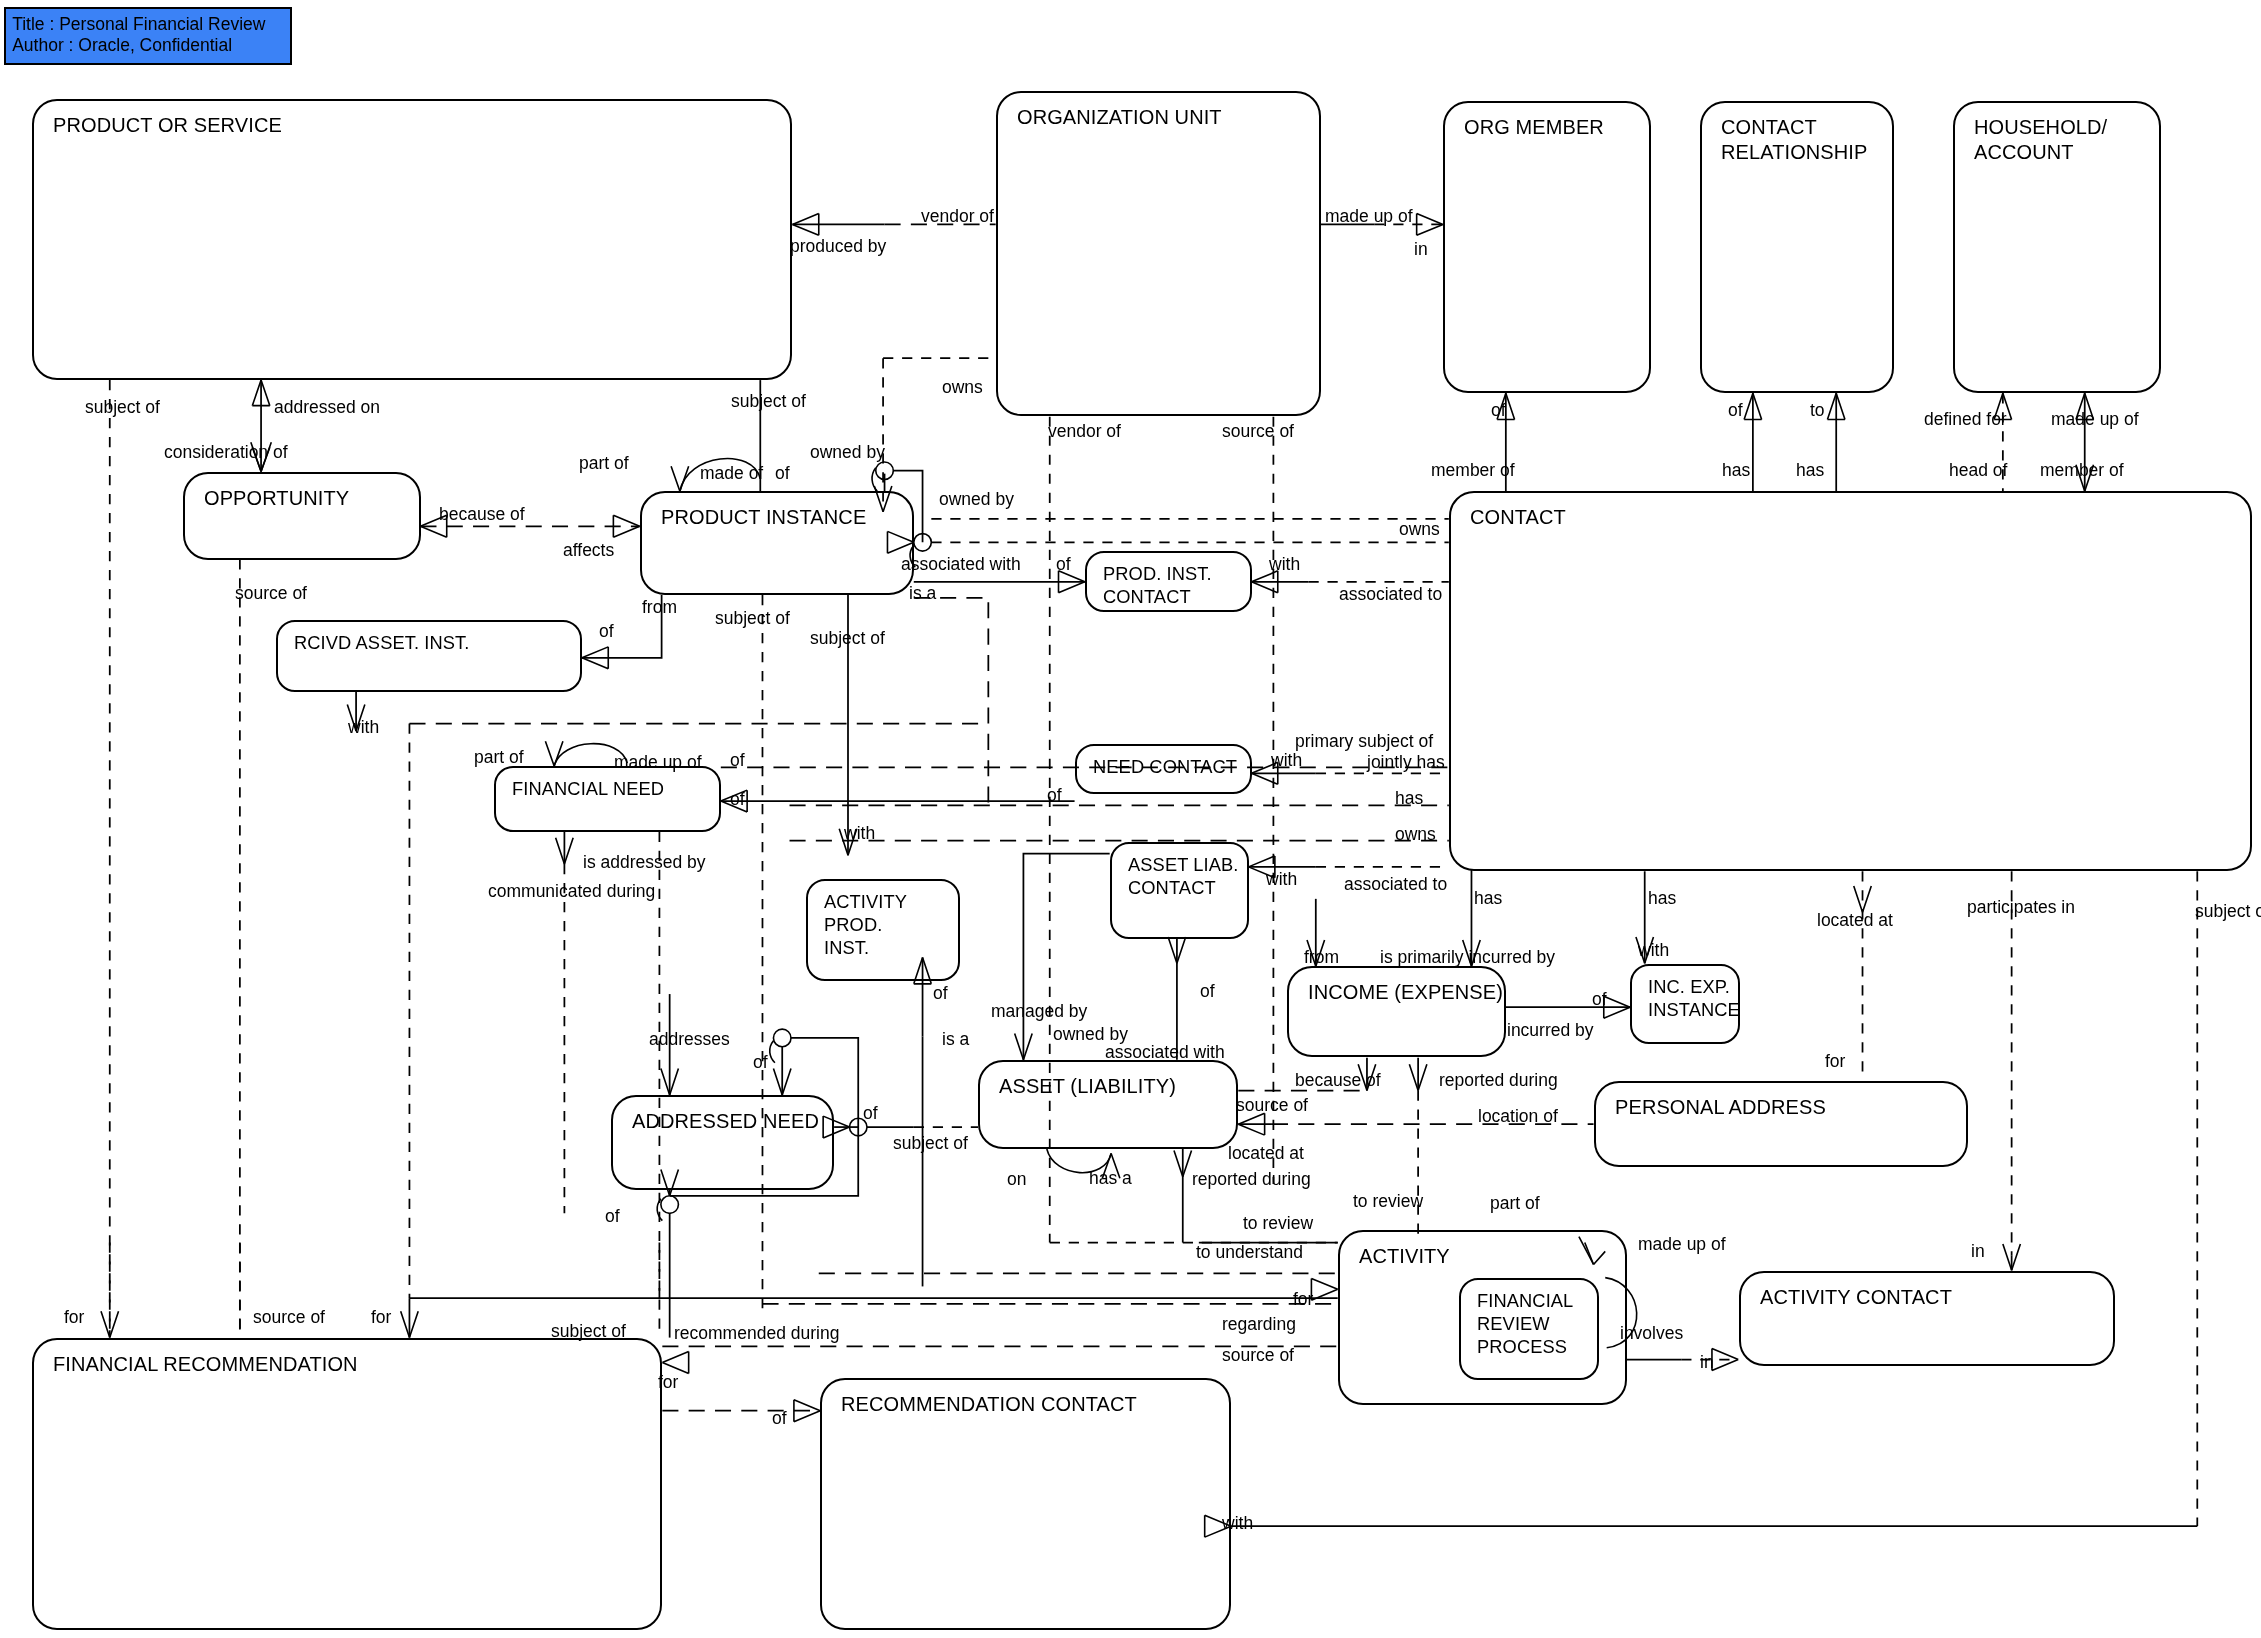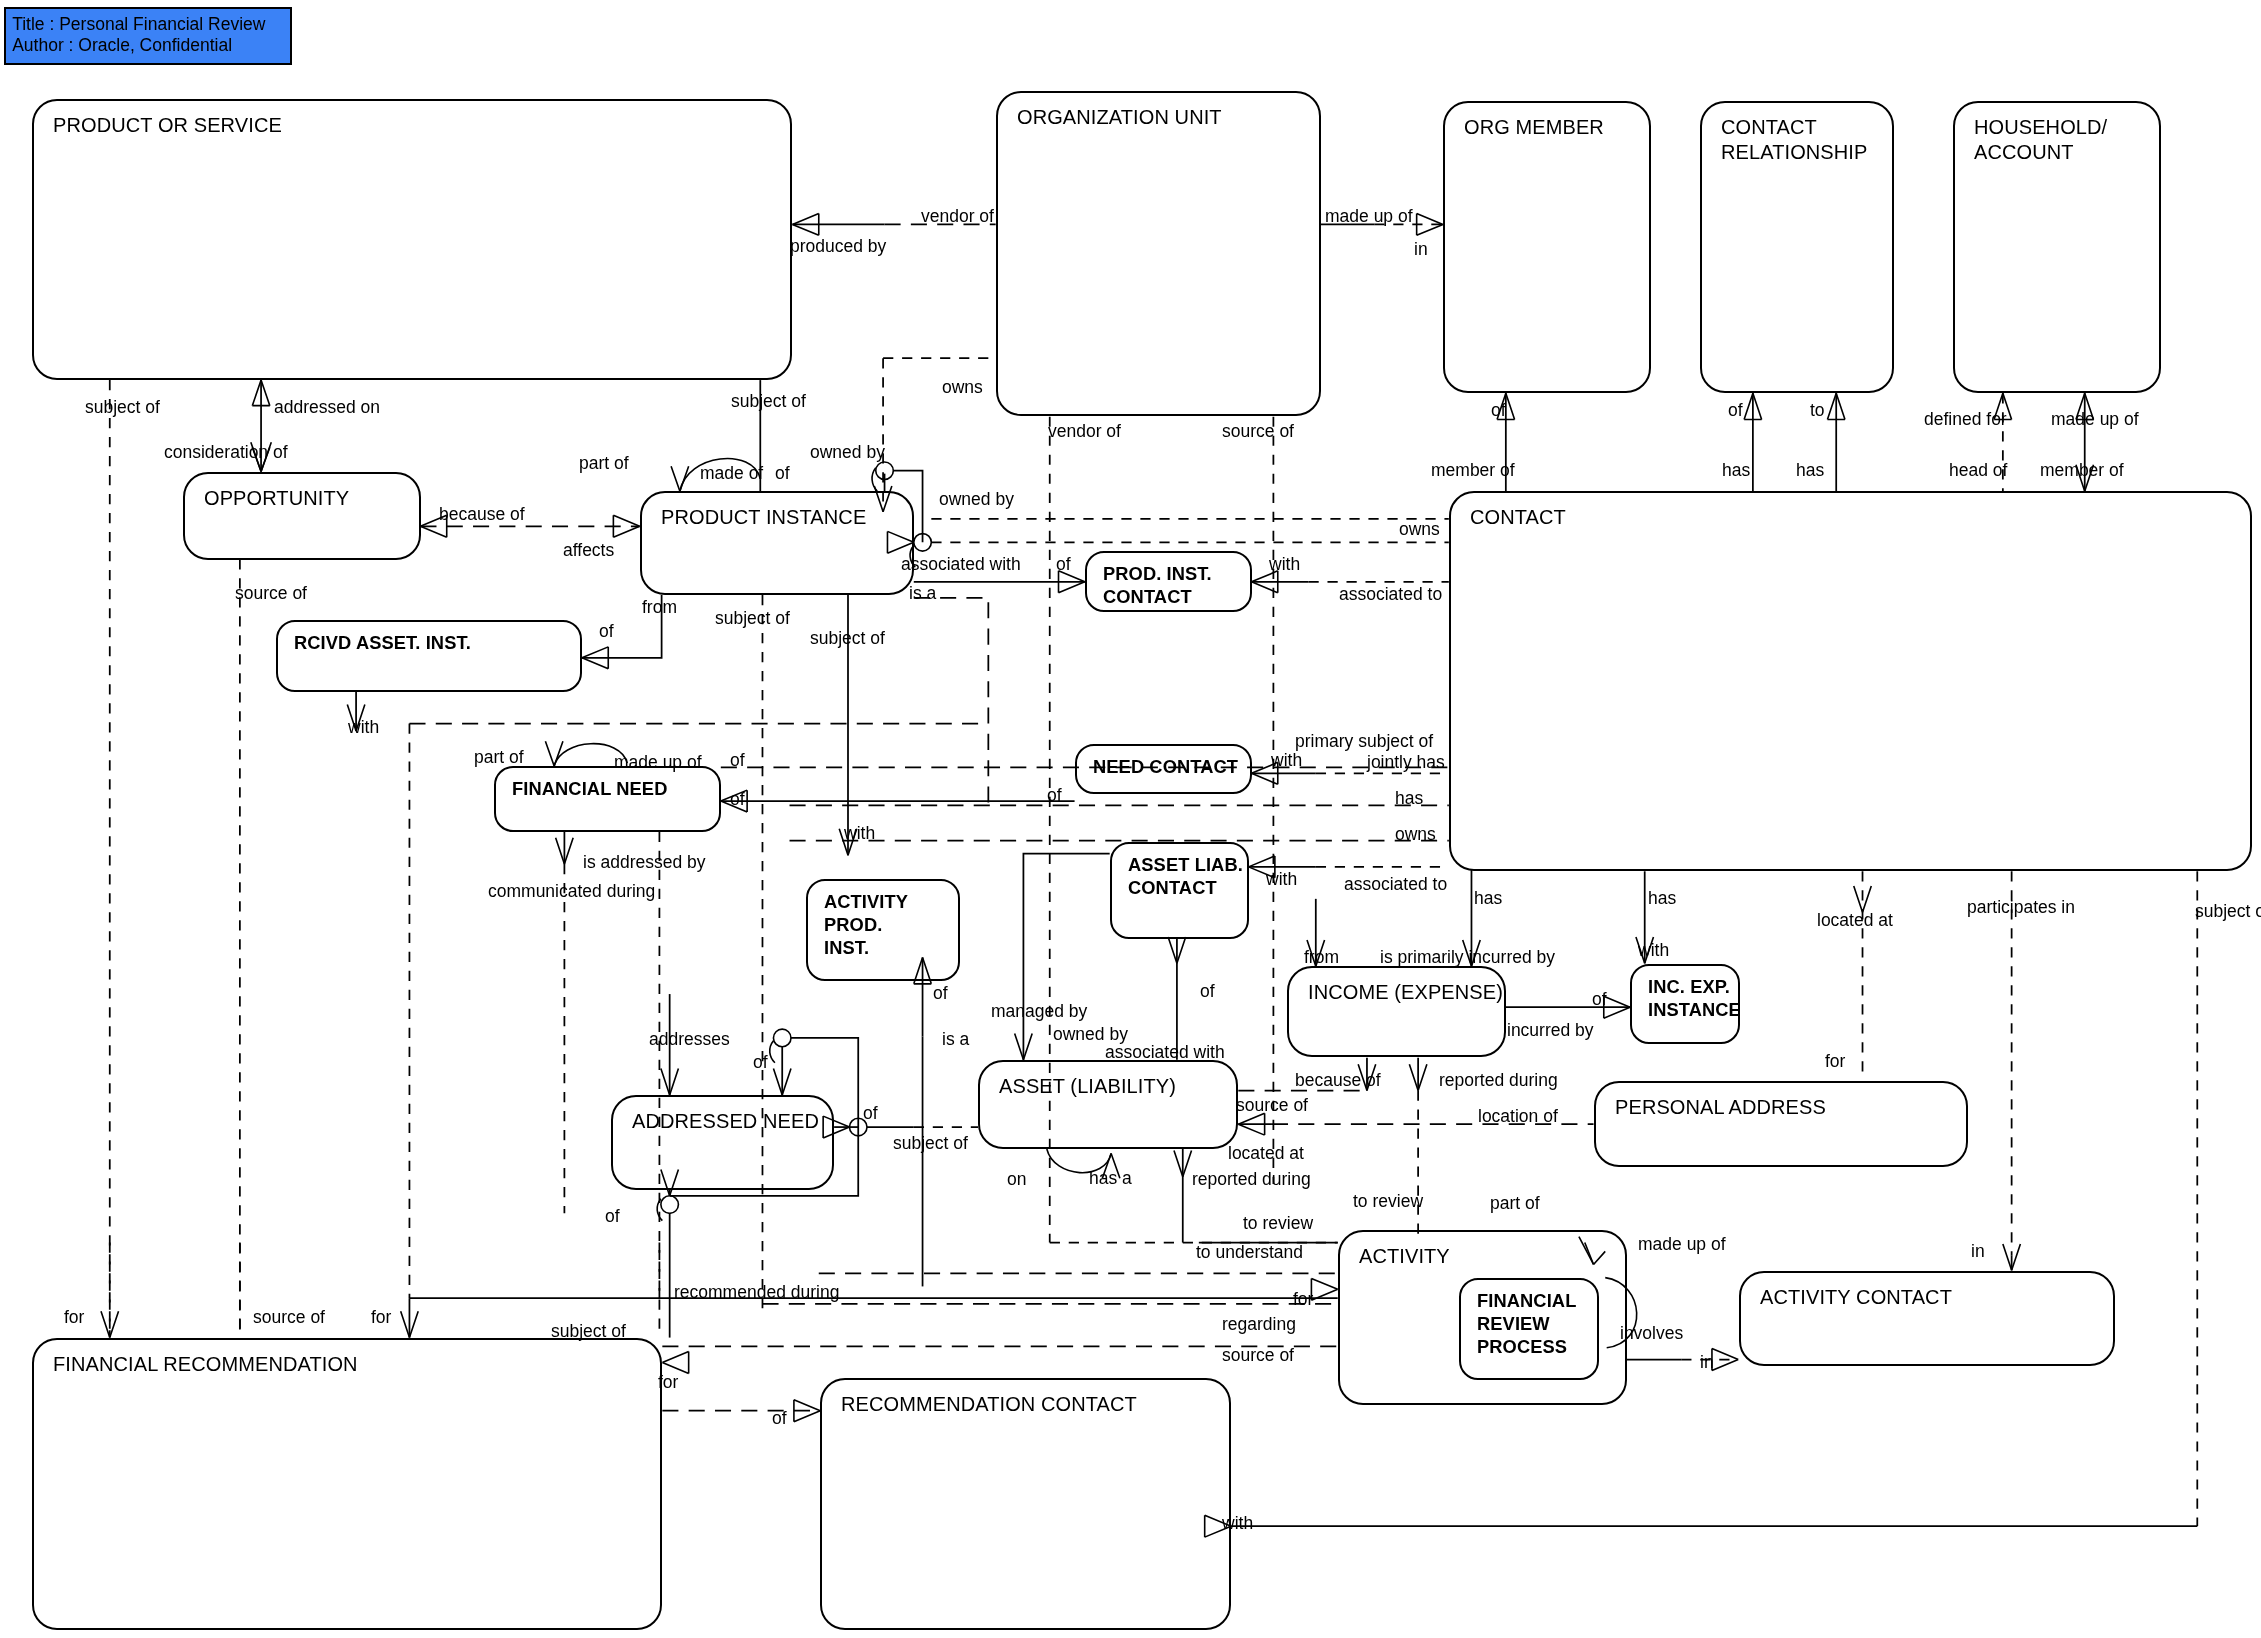--- a/index.html
+++ b/index.html
@@ -22,21 +22,21 @@
     position:absolute;
     left:19px;
     top:11.7px;
     font-size:20px;
     letter-spacing:0.1px;
     color:#000;
     white-space:pre-line;
     line-height:1.25;
   }
   .entity.small { border-radius:19px; }
-  .entity.small > .ename { left:16px; top:10.2px; font-size:18.3px;font-weight:bold; }
+  .entity.small > .ename { left:16px; top:10.2px; font-size:18.3px; }
   .lbl {
     position:absolute;
     font-size:17.5px;
     color:#000;
     white-space:nowrap;
     line-height:1;
   }
   .title-box {
     position:absolute;
     border:2.2px solid #000;
@@ -450,21 +450,21 @@
       <span class="lbl" style="left: 1638px; top: 1236px;">made up of</span>
       <span class="lbl" style="left: 1971px; top: 1243px;">in</span>
       <span class="lbl" style="left: 1293px; top: 1291px;">for</span>
       <span class="lbl" style="left: 1222px; top: 1316px;">regarding</span>
       <span class="lbl" style="left: 1620px; top: 1325px;">involves</span>
       <span class="lbl" style="left: 1700px; top: 1354px;">in</span>
       <span class="lbl" style="left: 64px; top: 1309px;">for</span>
       <span class="lbl" style="left: 253px; top: 1309px;">source of</span>
       <span class="lbl" style="left: 371px; top: 1309px;">for</span>
       <span class="lbl" style="left: 551px; top: 1323px;">subject of</span>
-      <span class="lbl" style="left: 674px; top: 1284px;">recommended during</span>
+      <span class="lbl" style="left: 674px; top: 1325px;">recommended during</span>
       <span class="lbl" style="left: 1222px; top: 1347px;">source of</span>
       <span class="lbl" style="left: 658px; top: 1374px;">for</span>
       <span class="lbl" style="left: 772px; top: 1410px;">of</span>
       <span class="lbl" style="left: 1222px; top: 1515px;">with</span>
     </div>
 
 </div>
 
 
 </body></html>

